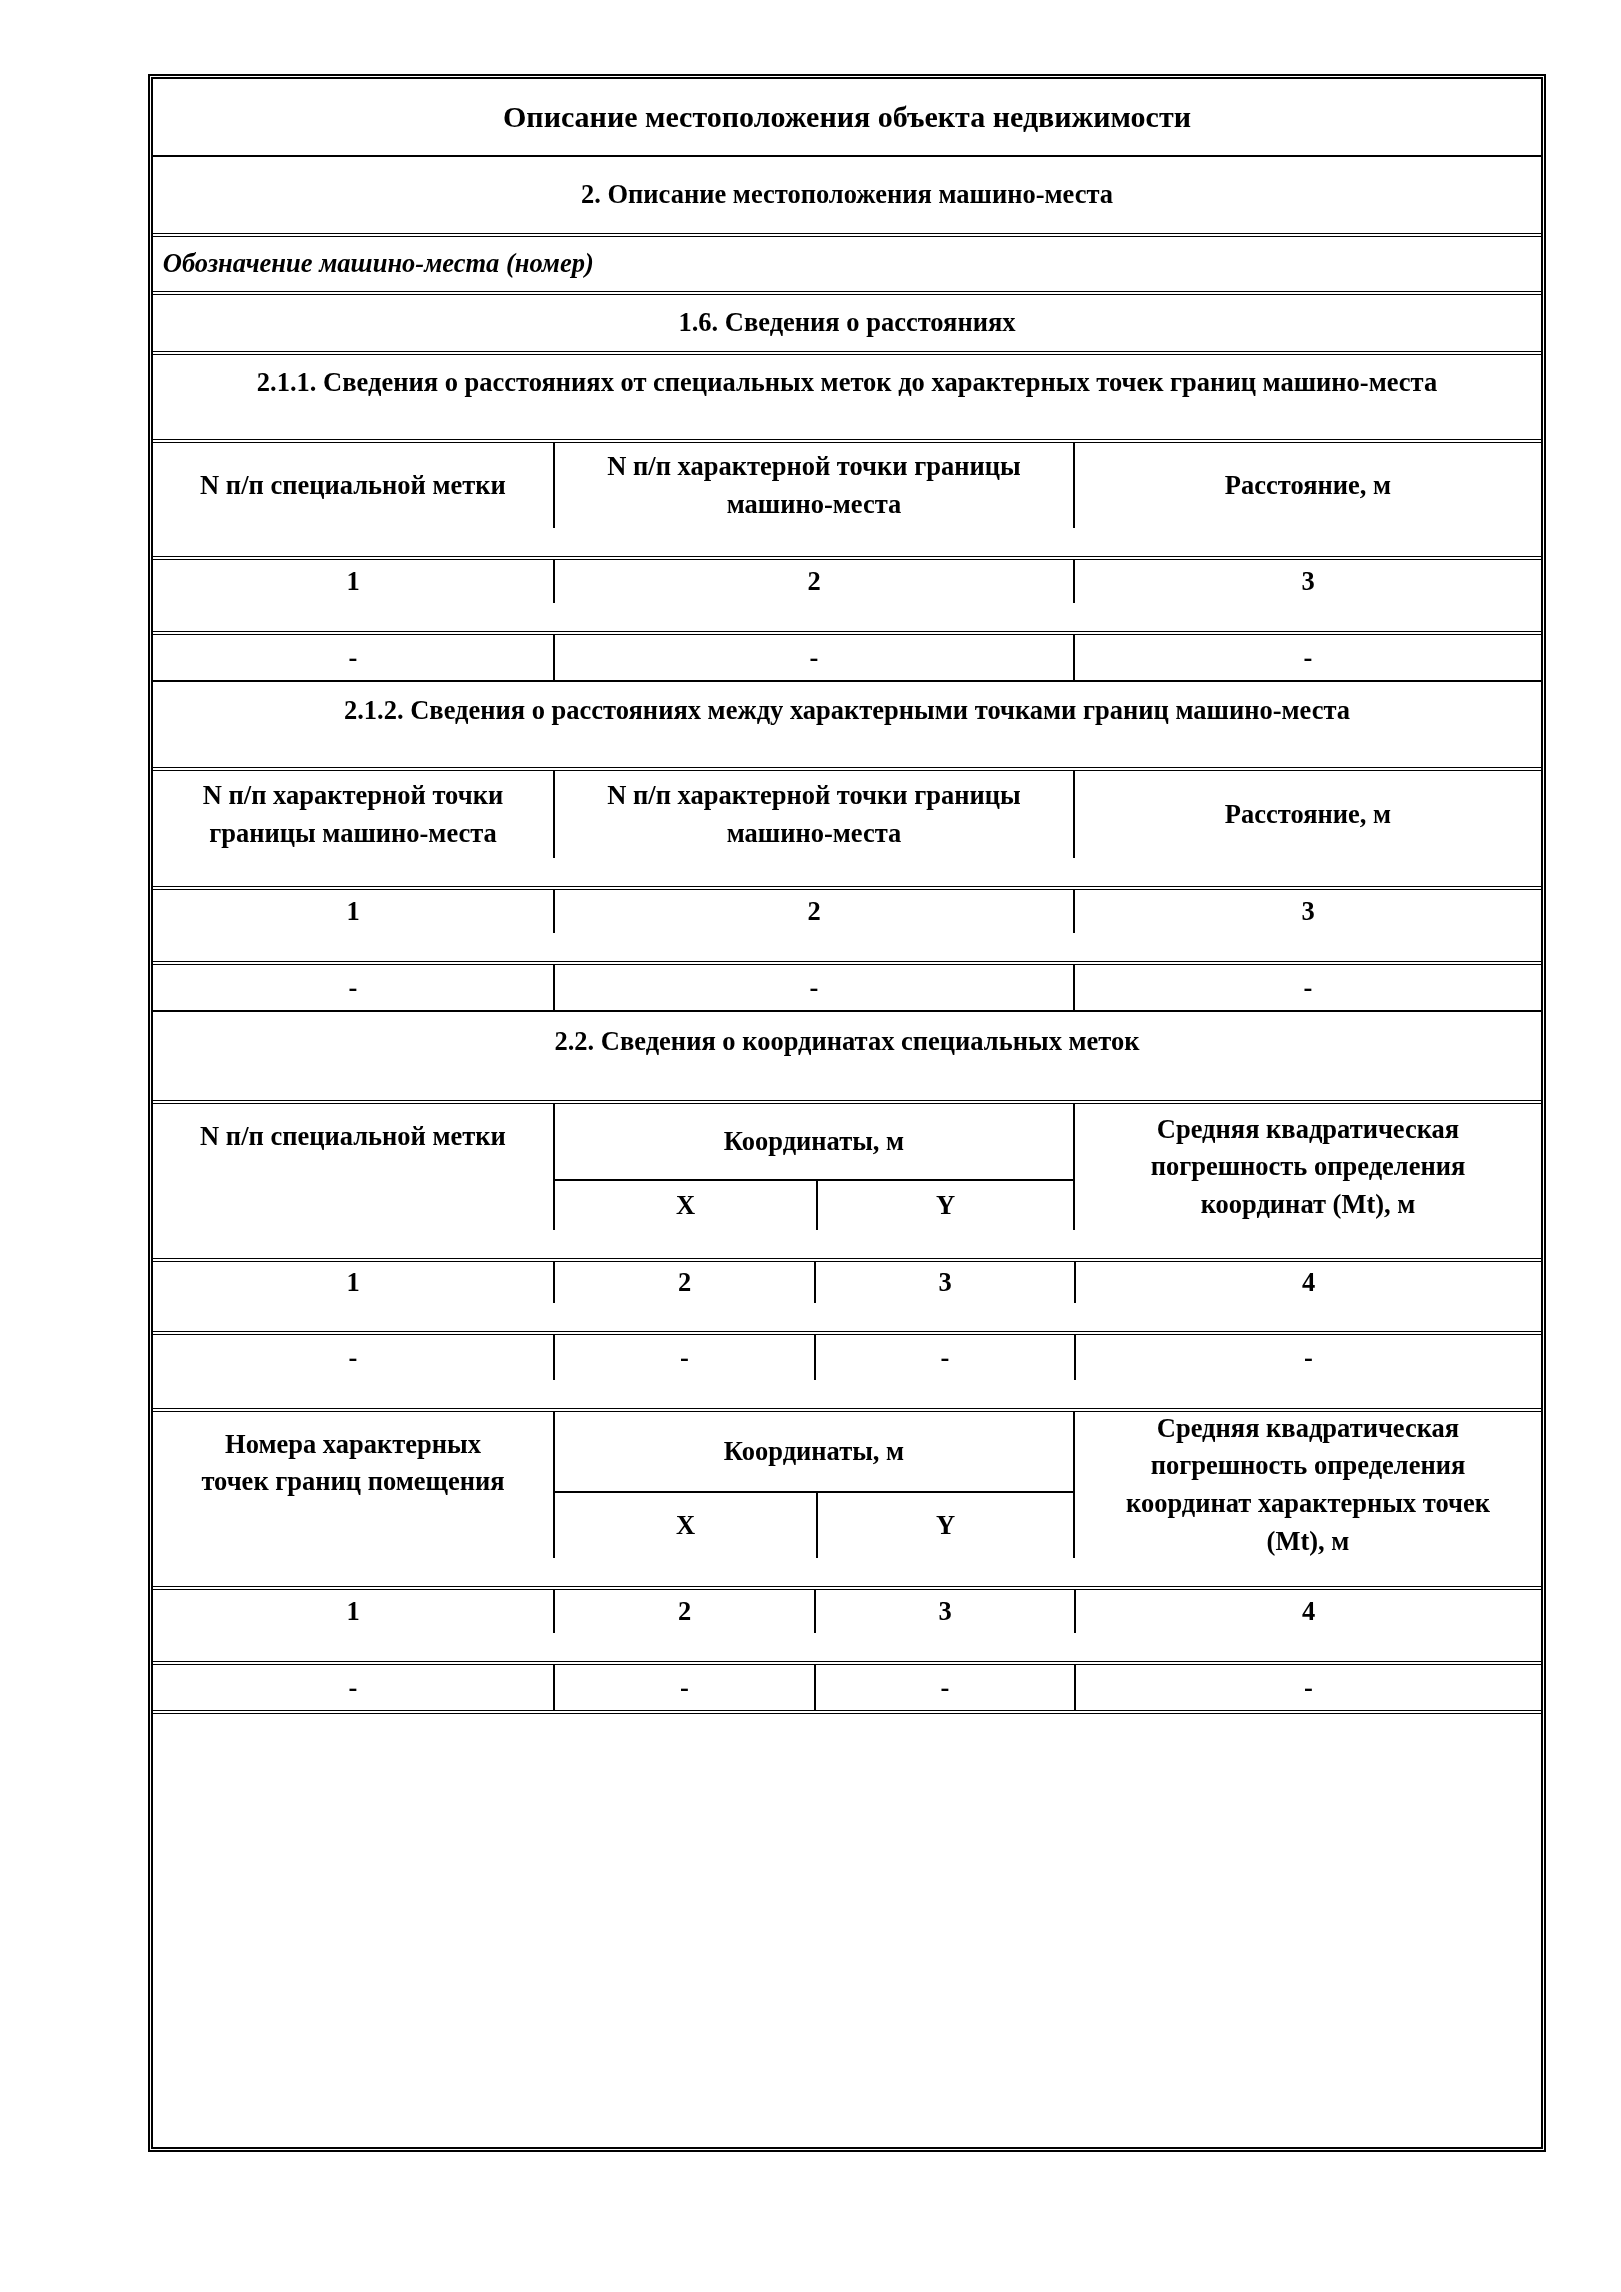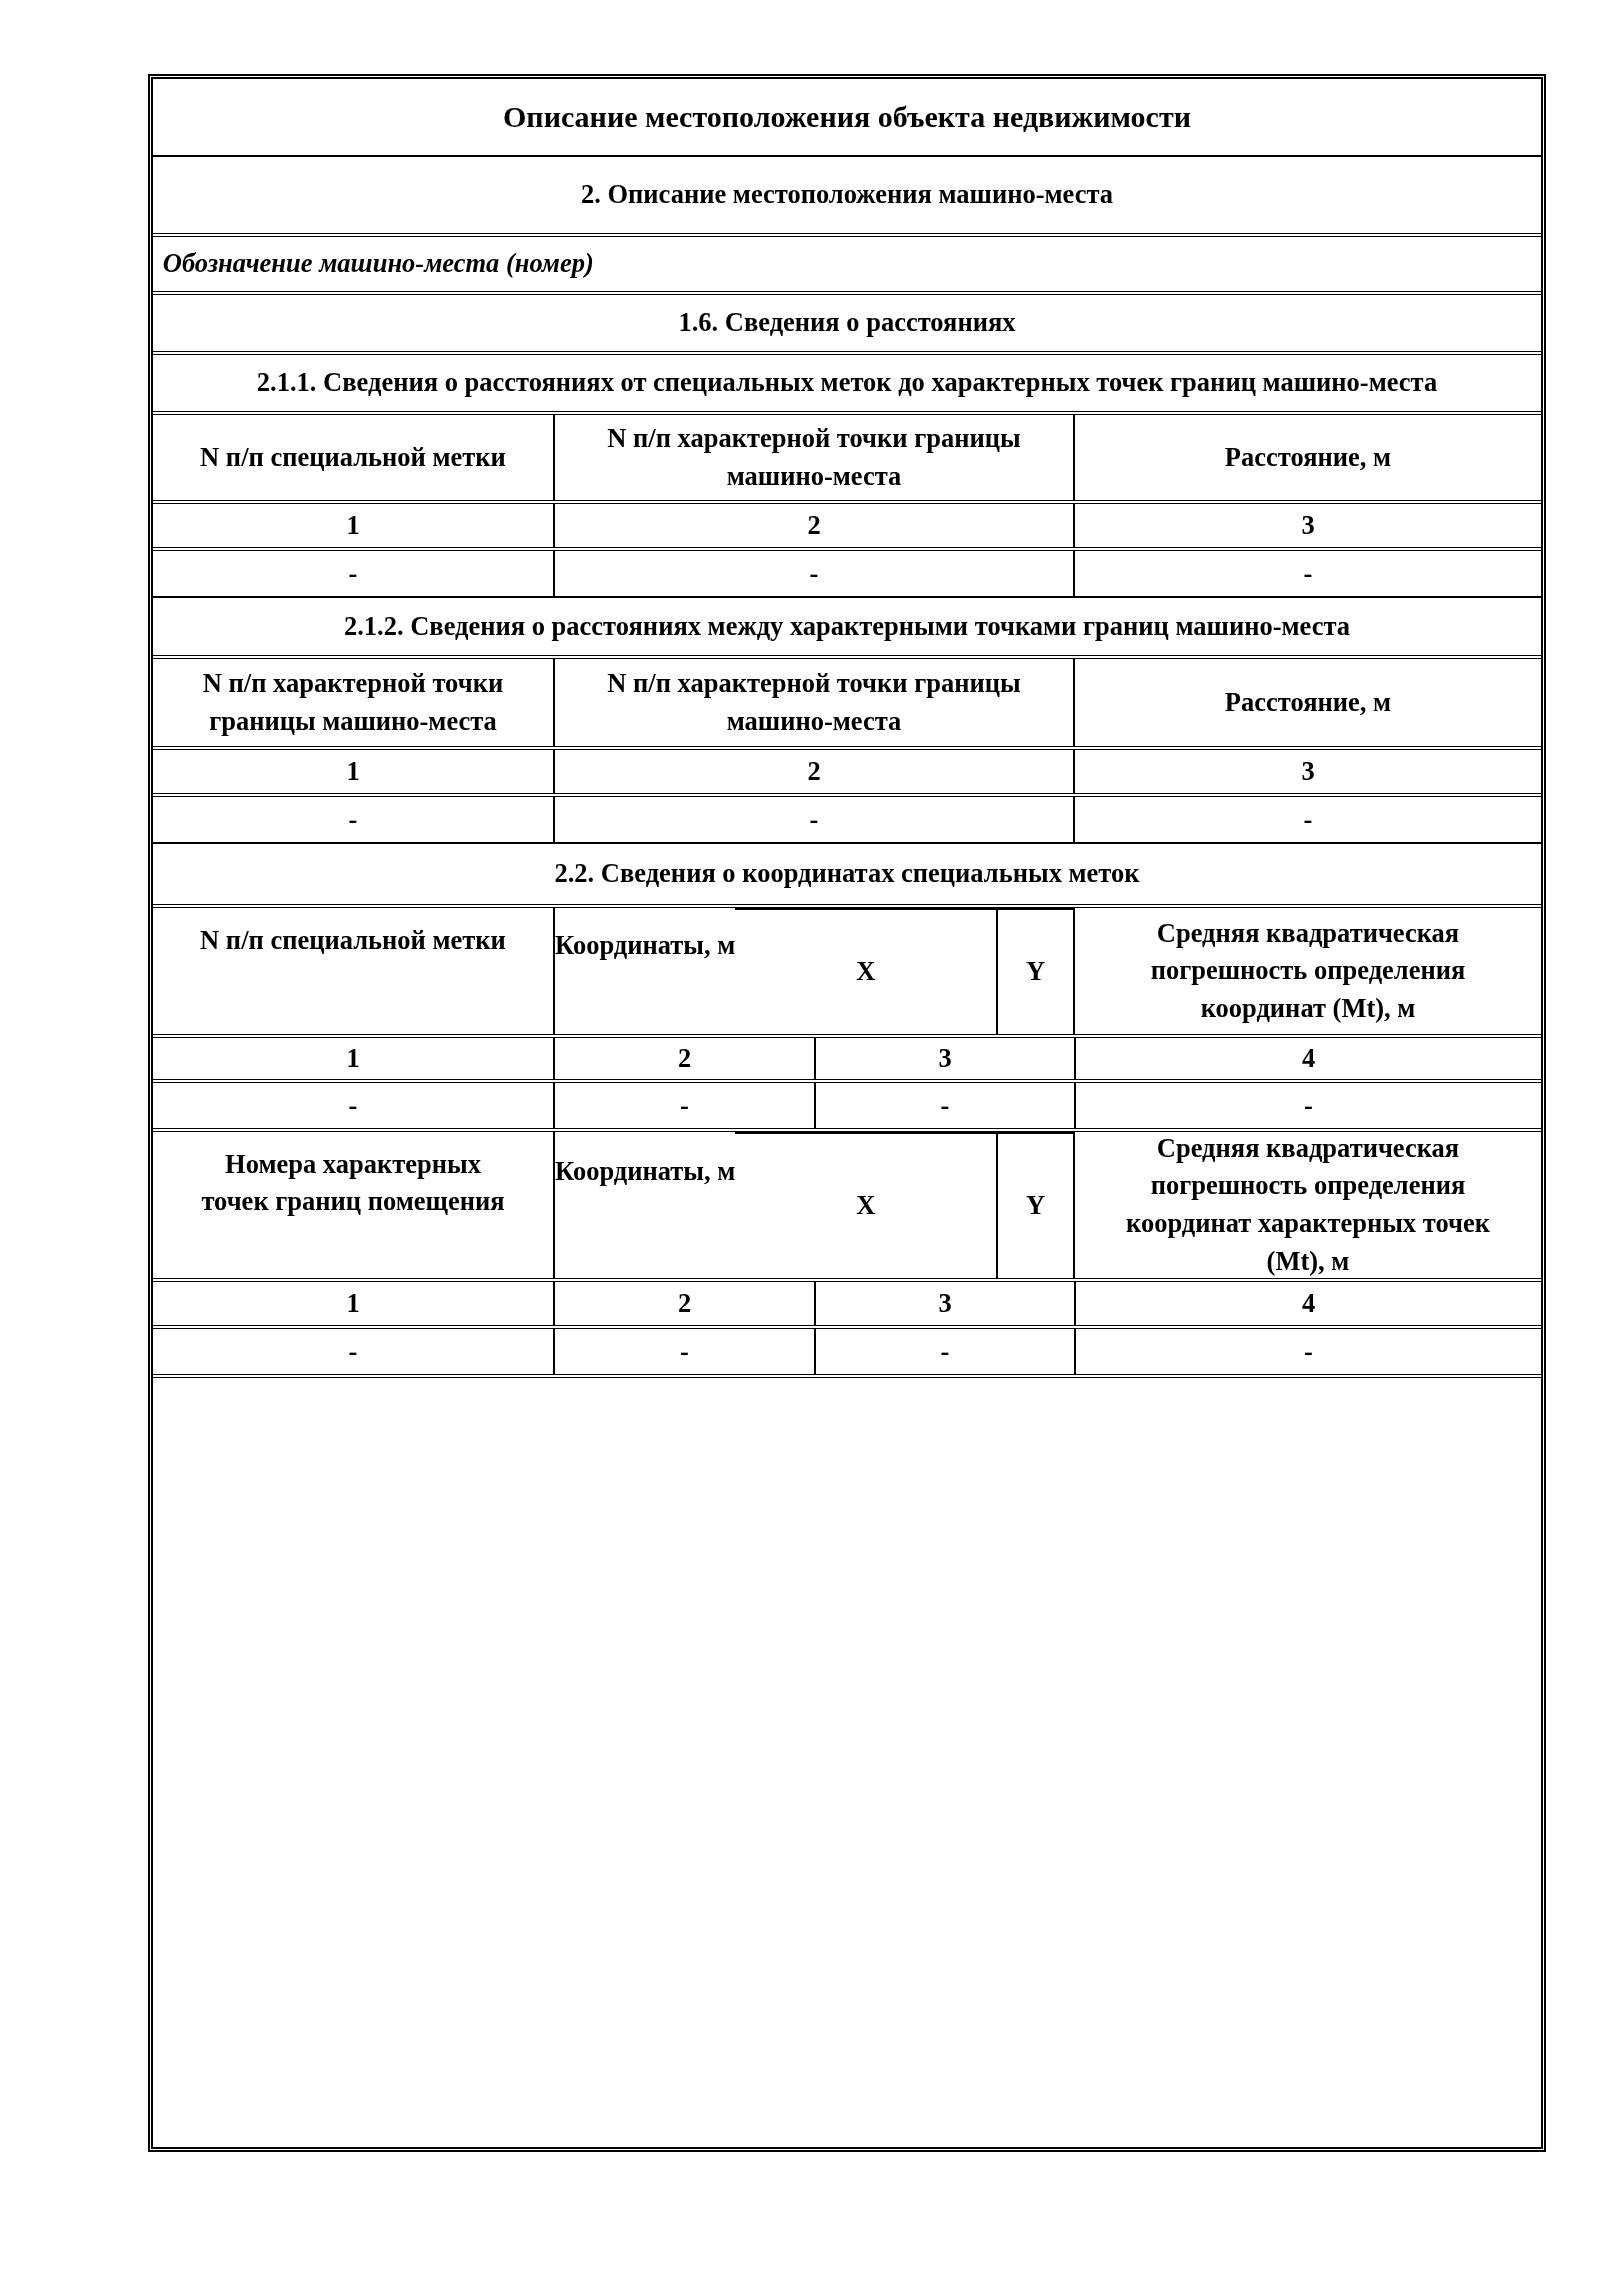--- a/index.html
+++ b/index.html
@@ -25,36 +25,36 @@
   }
   .row { box-sizing:border-box; flex:0 0 auto; }
   .sep-s { border-top:2px solid #000; }
   .sep-d { border-top:4.9px double #000; }
   .trow {
     display:flex; align-items:center; justify-content:center;
     text-align:center;
   }
   .label-row { display:flex; align-items:center; padding-left:9.8px; text-align:left;font-style:italic; }
   .fs-title { font-size:30px; }
-  .cells { display:flex; }
+  .cells { display:flex;margin-top:28px; }
   .cell {
     box-sizing:border-box;
     display:flex; align-items:center; justify-content:center;
     text-align:center;
   }
   .bl { border-left:2.9px solid #000; }
   .c1 { width:400px; }
   .c2 { width:520px; }
   .c3 { flex:1; }
   .cx { width:261px; }
   .cy { width:260px; }
   .c4 { flex:1; }
   .pad { padding:0 39px; }
   .top-align { align-items:flex-start; padding-top:13.7px; }
-  .mid { display:flex; flex-direction:row; box-sizing:border-box; }
+  .mid { display:flex; flex-direction:column; box-sizing:border-box; }
   .coords-cell { display:flex; align-items:center; justify-content:center; text-align:center; box-sizing:border-box; }
   .xy { flex:1; display:flex; border-top:2.9px solid #000; box-sizing:border-box; }
   .cx2 { width:261px; }
   .cy2 { flex:1; }
 </style>
 </head>
 <body>
 
 <div class="doc">
 

